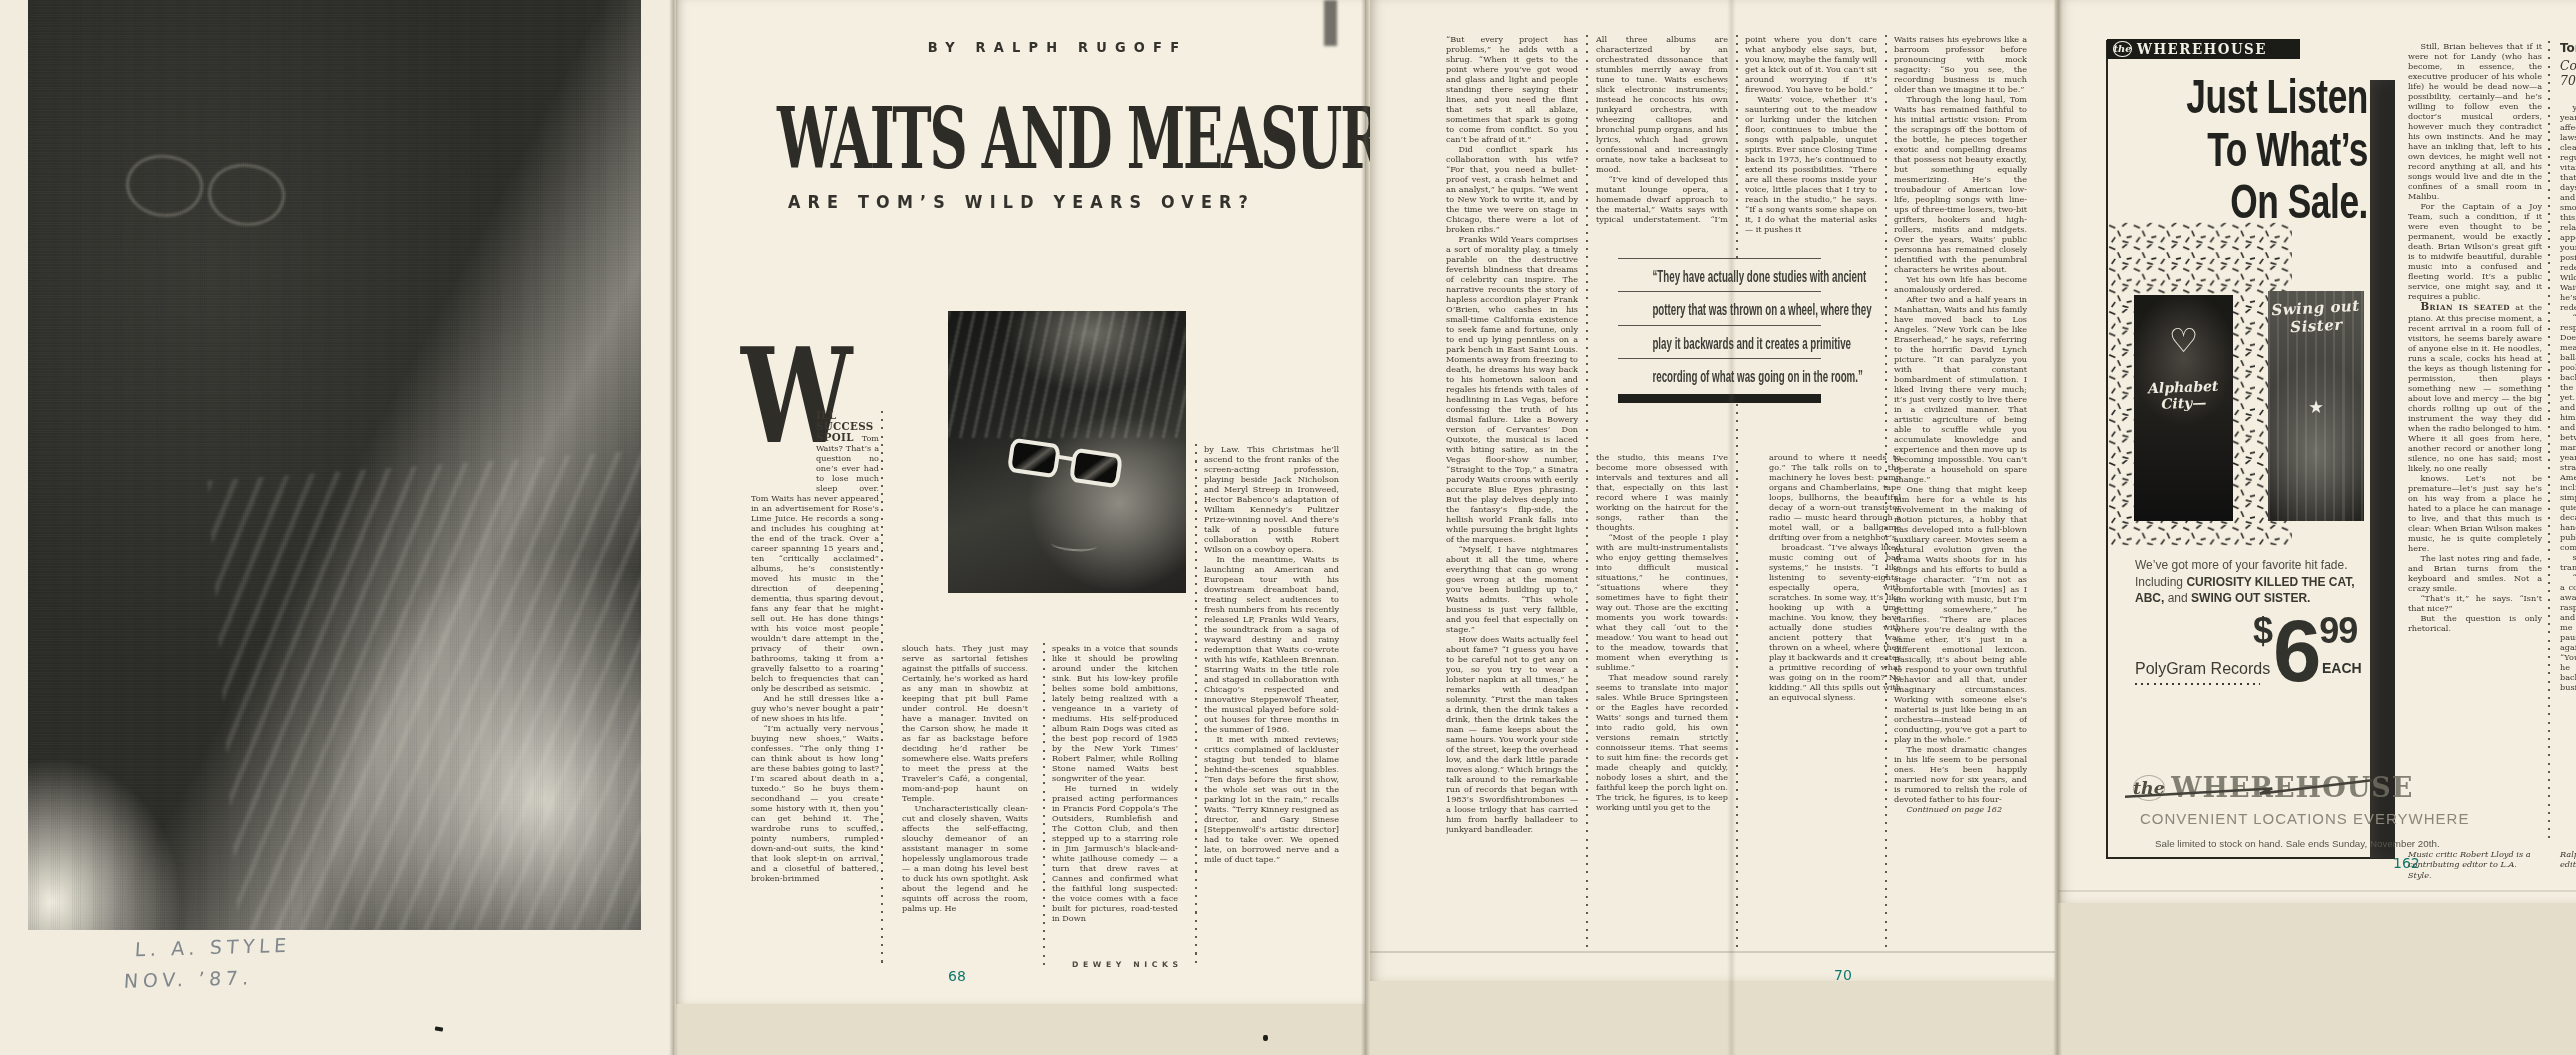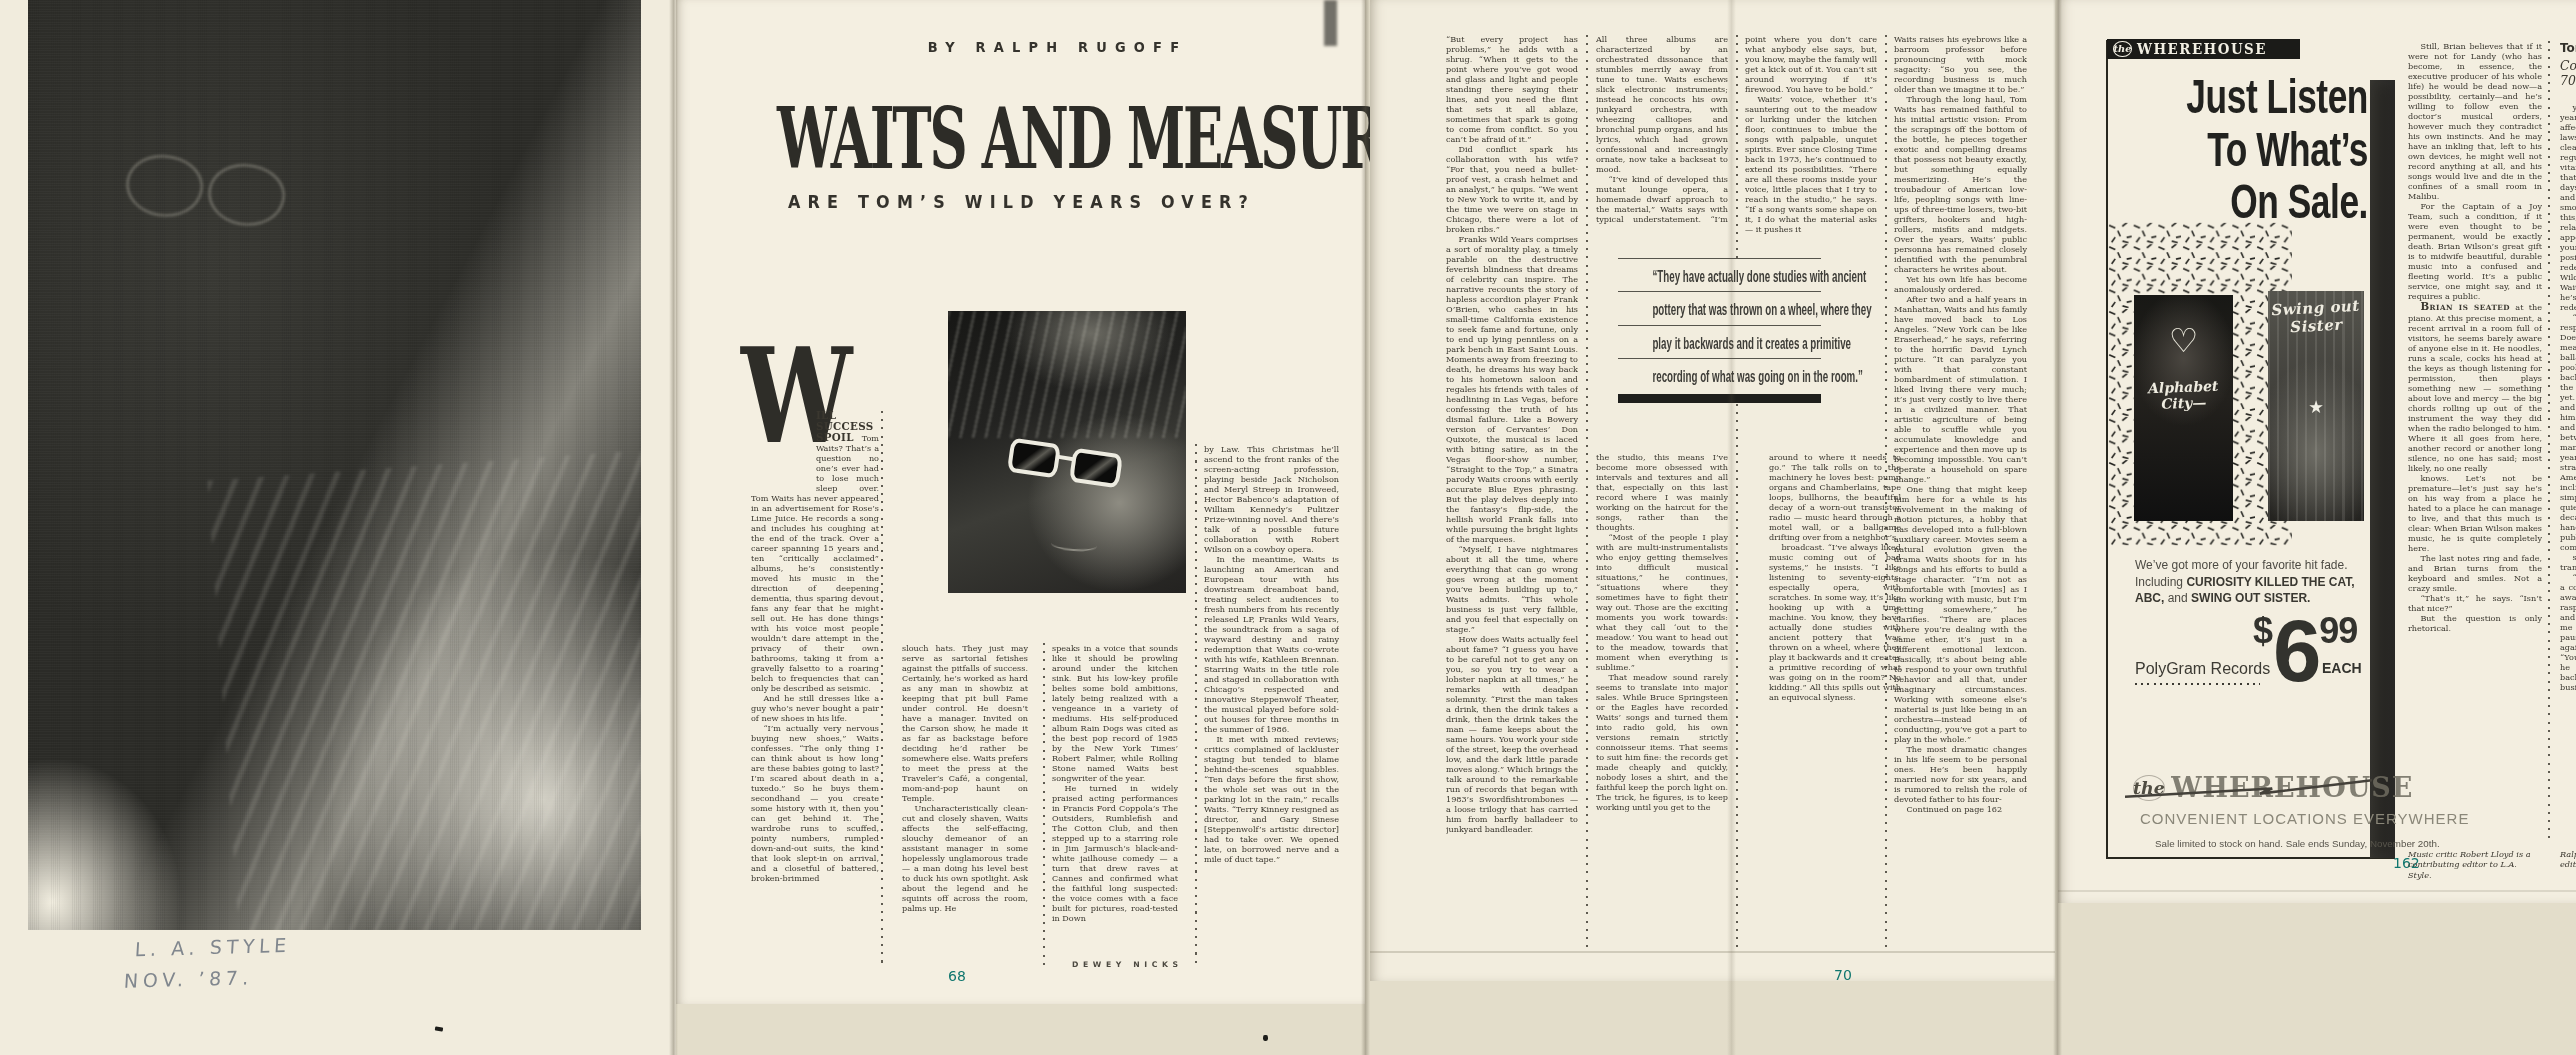--- a/index.html
+++ b/index.html
@@ -74,21 +74,21 @@
   .tw-mouth { position:absolute; width:46px; height:13.4px; border-bottom:2.6px solid rgba(222,219,206,.45);
       border-radius:50%; filter:blur(0.5px); }
   .credit { font:600 7.7px "DejaVu Sans",sans-serif; letter-spacing:4.6px; color:#4c4940; }
 
   
   .pullquote { left:243px; top:258px; width:213px; background:#f2edde; }
   .q-rule { height:1px; background:#56544c; margin:0 5.2px; }
   .q-line { font:700 15.5px/1 "Liberation Sans","DejaVu Sans",sans-serif; color:#3e3d38; white-space:nowrap;
       text-align:center; transform:scale(.63,1.12); transform-origin:center; padding:8.8px 0 8.2px; }
   .q-bar { height:8.8px; background:#1f1f1c; margin:2.1px 5.2px 0; }
-  .contline { }
+  .contline { font-style:italic; }
 
   
   .ad-b-left { left:48px; top:40px; width:1.5px; height:818px; background:#28271f; }
   .ad-b-bottom { left:48px; top:857px; width:289px; height:1.5px; background:#28271f; }
   .ad-b-right { left:312px; top:80px; width:25px; height:778px;
       background:linear-gradient(90deg,#2e2d28,#232220);
       box-shadow:inset 0 0 15.5px rgba(255,255,255,.06); }
   .ad-header { left:49px; top:39px; width:193px; height:19.6px; background:#1b1b18;
       display:flex; align-items:center; padding-left:6.2px; gap:5.2px; }
   .circ-the { border:1.3px solid #f2efe3; border-radius:50%; color:#f2efe3;

